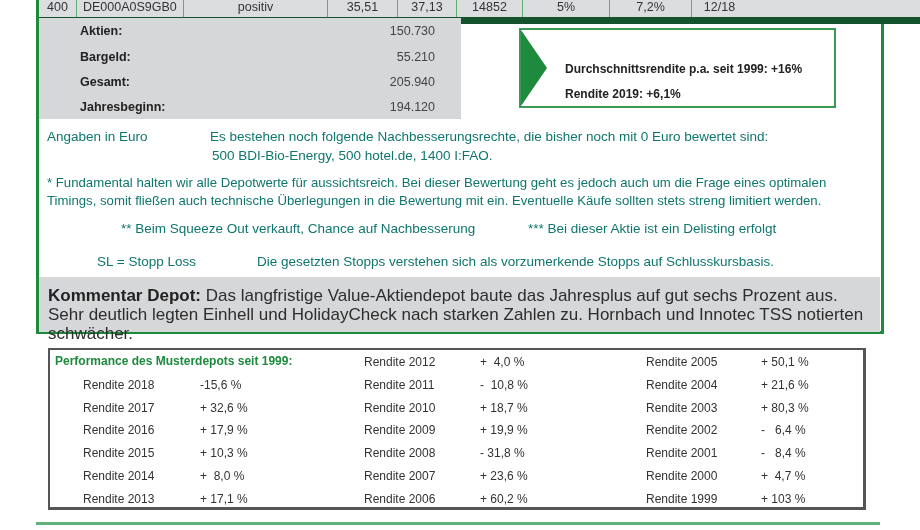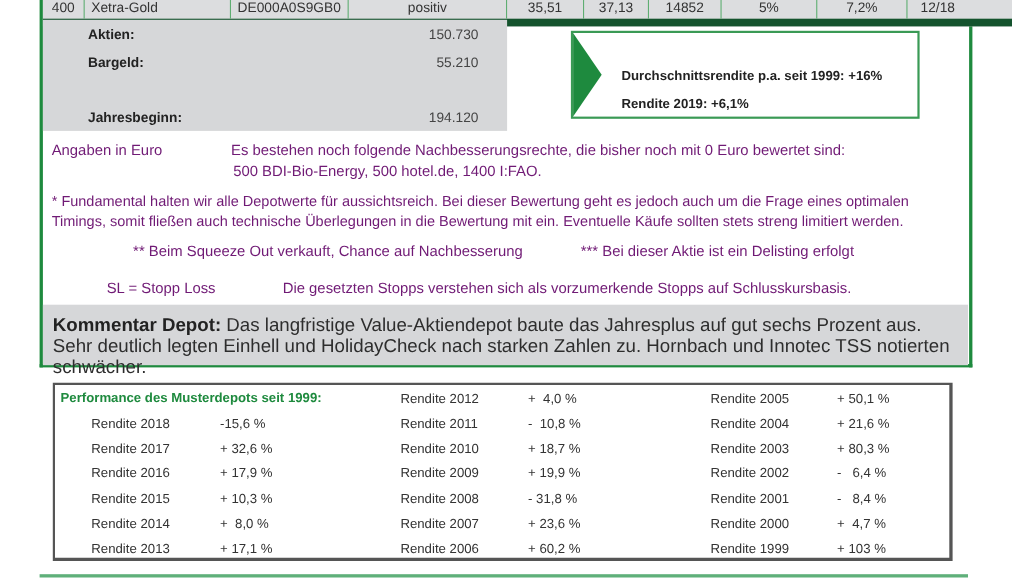--- a/index.html
+++ b/index.html
@@ -14,55 +14,58 @@
   .toprow .cell:last-child { border-right:none; }
   .c { text-align:center; }
   .summary { position:absolute; left:39px; top:18px; width:422px; height:101px; background:#d6d7d9; }
   .summary .row { position:absolute; left:0; width:422px; height:24px; font-size:12.5px; }
   .summary .lbl { position:absolute; left:41px; font-weight:bold; color:#222; }
   .summary .val { position:absolute; right:26px; color:#444; }
   .perfbox { position:absolute; left:519px; top:28px; width:317px; height:80px; border:2px solid #3a9a55; box-sizing:border-box; background:#fff; }
   .perfbox .tri { position:absolute; left:0; top:0; width:0; height:0;
                   border-top:38px solid transparent; border-bottom:38px solid transparent; border-left:26px solid #1e8a3e; }
   .perfbox .line { position:absolute; left:44px; font-size:12px; font-weight:bold; color:#222; white-space:nowrap; }
-  .note { position:absolute; font-size:13.5px; color:#701a75; white-space:nowrap; }
+  .note { position:absolute; font-size:13.5px; color:#0f766e; white-space:nowrap; }
   .comment { position:absolute; left:39px; top:277px; width:841px; height:55px; background:#d6d7d9; }
   .comment p { margin:0; position:absolute; left:9px; top:9px; width:830px; font-size:17px; line-height:19px; color:#2d2d2d; }
   .comment b { color:#222; }
   .perf { position:absolute; left:48px; top:348px; width:818px; height:162px; border:2px solid #555; border-right-width:3px; border-bottom-width:3px; box-sizing:border-box; }
   .perf .title { position:absolute; left:5px; top:4px; font-size:12px; font-weight:bold; color:#1e8a3e; white-space:nowrap; }
   .perf .t { position:absolute; font-size:12px; color:#333; white-space:pre; }
   .greenline { position:absolute; left:36px; top:522px; width:844px; height:3px; background:#5fb07a; }
 </style>
 </head>
 <body>
 
 <div class="frame"></div>
 
 <div class="toprow">
   <div class="cell c" style="width:38px">400</div>
-  <div class="cell" style="width:133px">Xetra-Gold</div>
   <div class="cell" style="width:107px">DE000A0S9GB0</div>
   <div class="cell c" style="width:144px">positiv</div>
   <div class="cell c" style="width:70px">35,51</div>
   <div class="cell c" style="width:59px">37,13</div>
   <div class="cell c" style="width:66px">14852</div>
   <div class="cell c" style="width:87px">5%</div>
   <div class="cell c" style="width:82px">7,2%</div>
   <div class="cell c" style="width:55px">12/18</div>
 </div>
 
 <div class="summary">
   <div class="row" style="top:6px">
     <span class="lbl">Aktien:</span>
     <span class="val">150.730</span>
   </div>
   <div class="row" style="top:32px">
     <span class="lbl">Bargeld:</span>
     <span class="val">55.210</span>
+  </div>
+  <div class="row" style="top:57px">
+    <span class="lbl">Gesamt:</span>
+    <span class="val">205.940</span>
   </div>
   <div class="row" style="top:82px">
     <span class="lbl">Jahresbeginn:</span>
     <span class="val">194.120</span>
   </div>
 </div>
 
 <div class="perfbox">
   <div class="tri"></div>
   <div class="line" style="top:32px">Durchschnittsrendite p.a. seit 1999: +16%</div>

